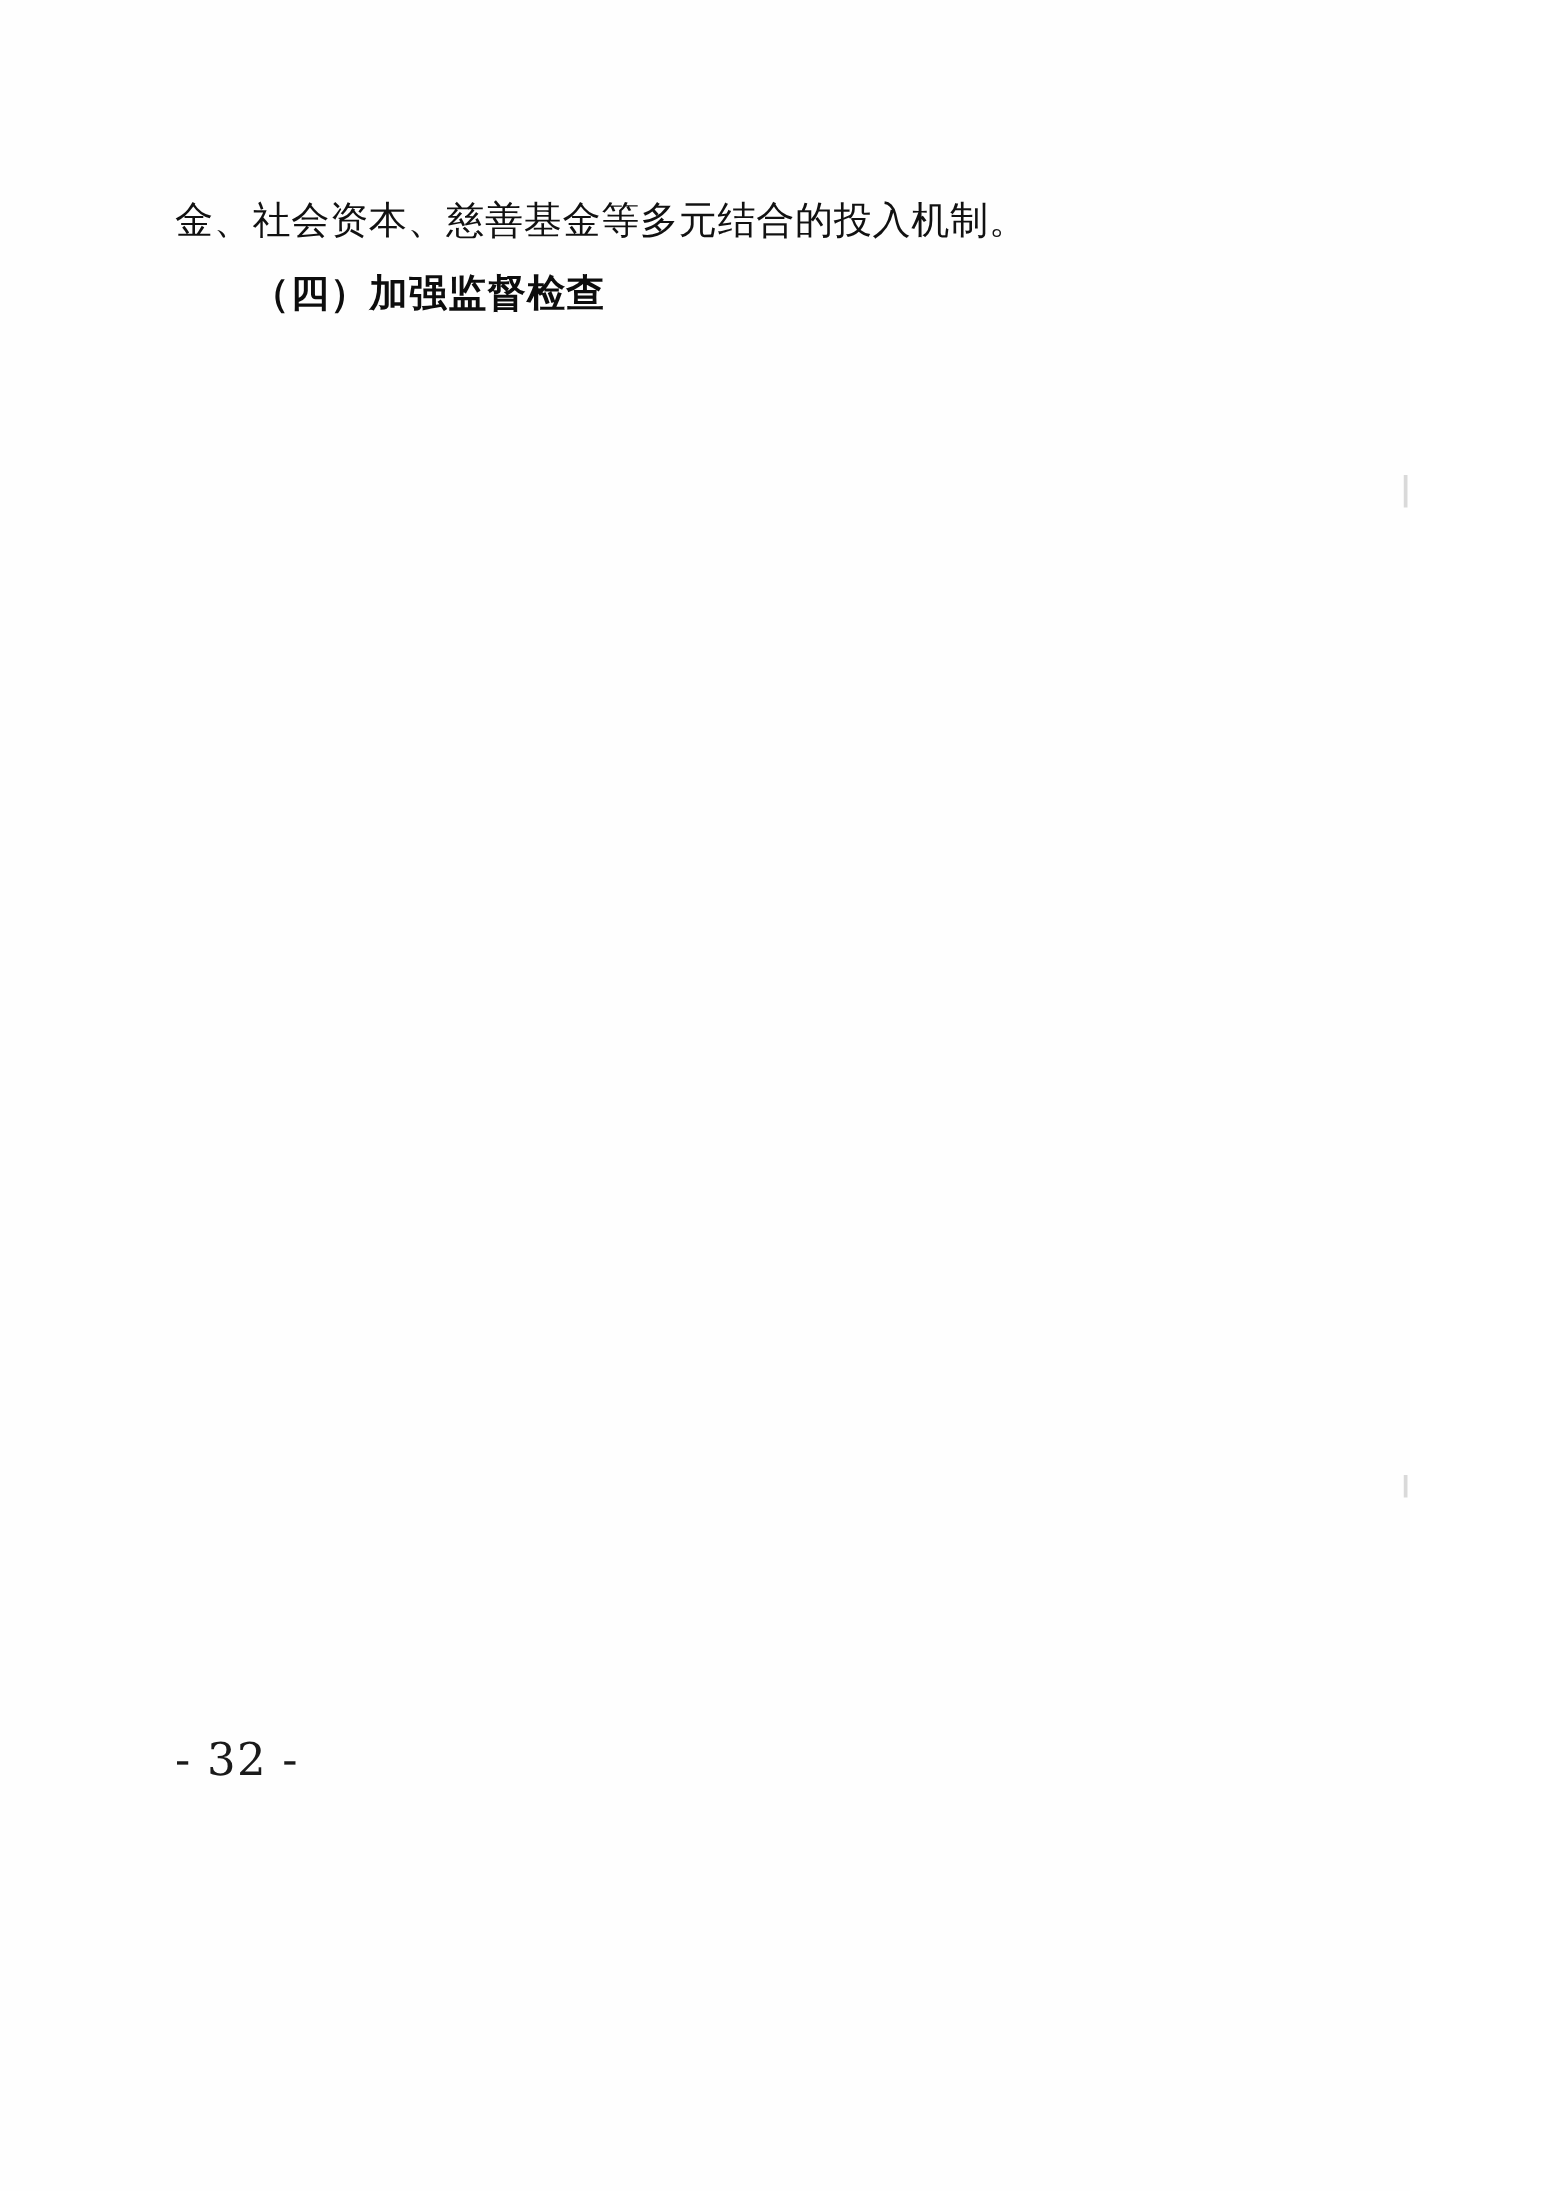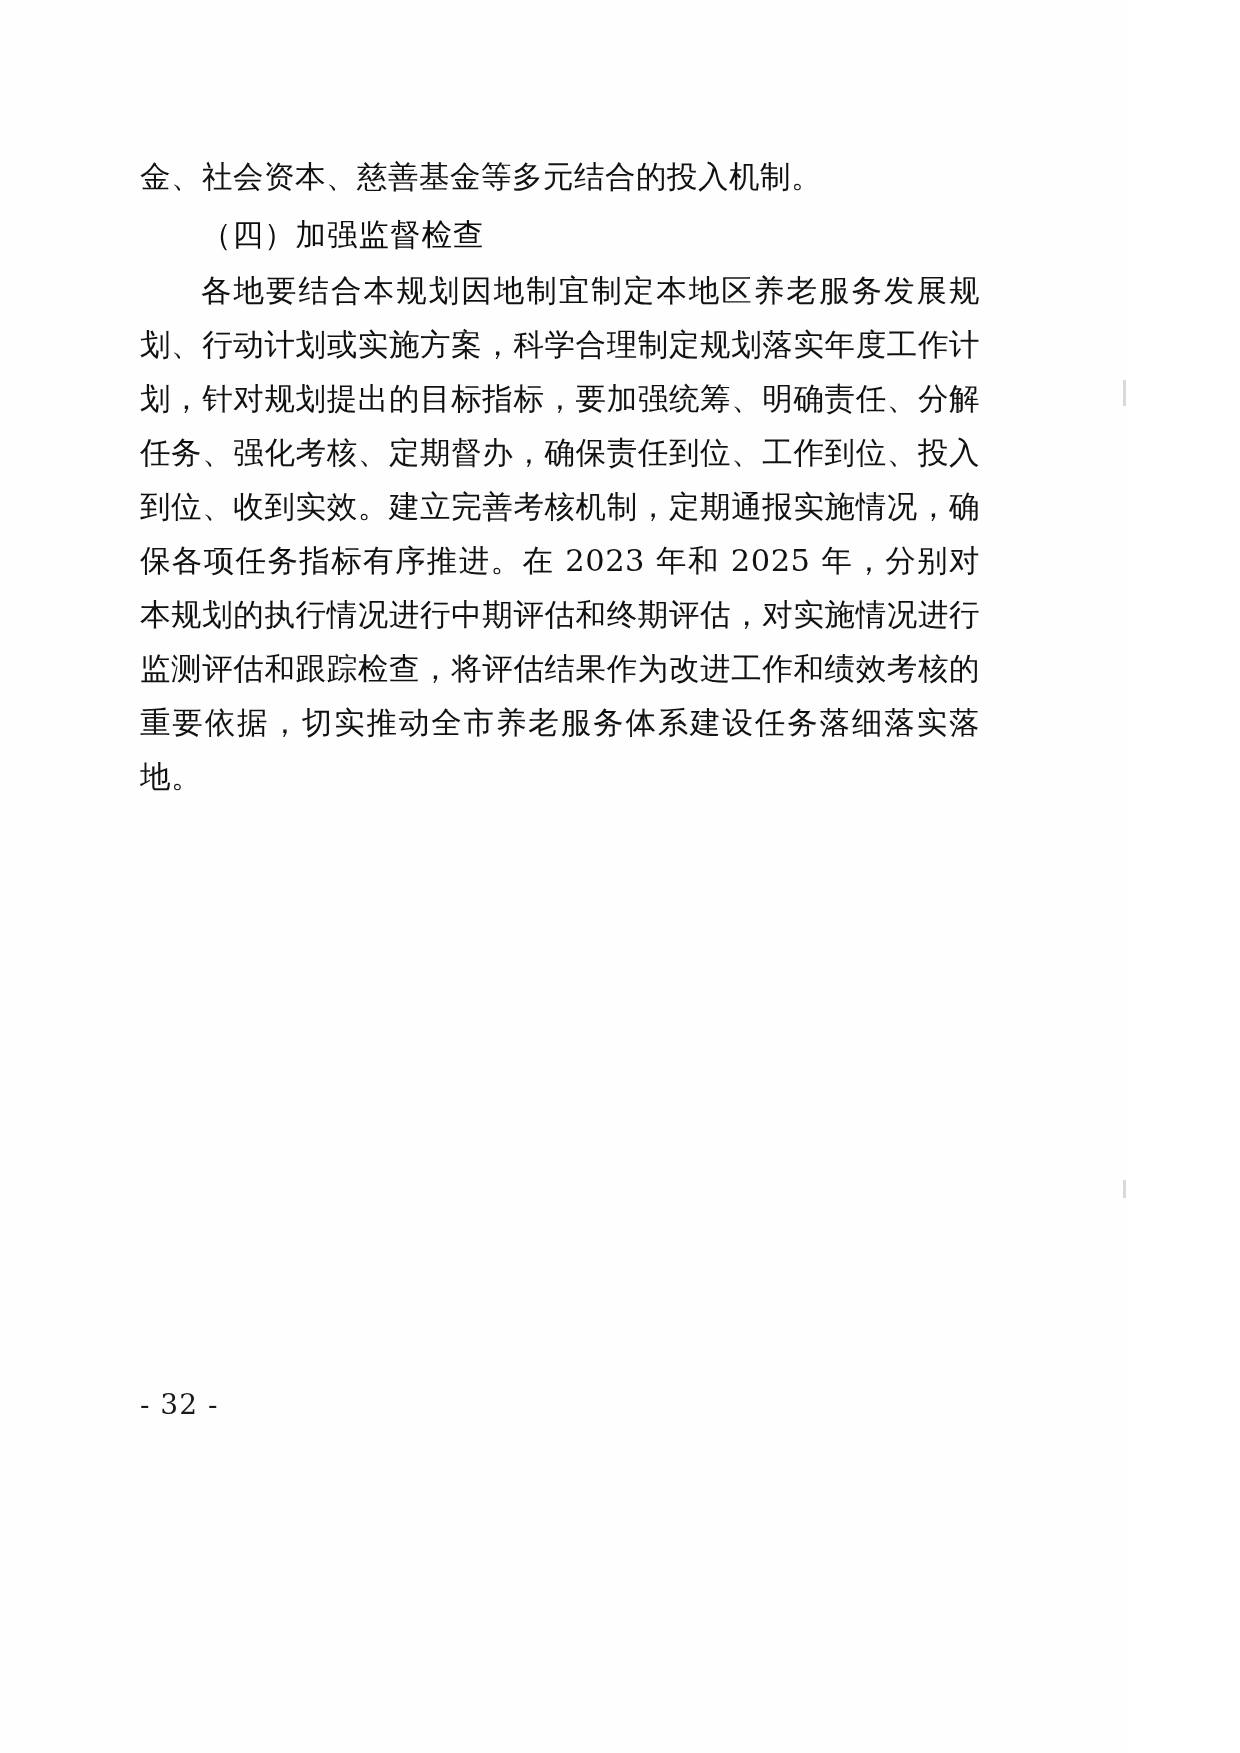--- a/index.html
+++ b/index.html
@@ -38,31 +38,31 @@
     margin: 0 0 0 0;
     color: #111;
     font-family: "DejaVu Serif", "Liberation Serif", serif;
   }
   .para.indent {
     text-indent: 61px;
   }
   .heading {
     font-size: 30.5px;
     line-height: 54px;
-    font-weight: normal;
+    font-weight: bold;
     text-indent: 61px;
     margin: 4px 0 2px 0;
     color: #0d0d0d;
     letter-spacing: 1px;
   }
   .page-number {
     position: absolute;
     left: 140px;
     top: 1388px;
-    font-size: 28px;
+    font-size: 36px;
     letter-spacing: 1px;
     color: #1a1a1a;
     font-family: "DejaVu Serif", "Liberation Serif", serif;
   }
   .edge-mark {
     position: absolute;
     background: #d9d9d9;
   }
   .edge-mark.right-top {
     right: 2px;
@@ -84,21 +84,20 @@
 
   <div class="edge-mark right-top"></div>
   <div class="edge-mark right-mid"></div>
 
   <div class="content">
 
     <p class="para">金、社会资本、慈善基金等多元结合的投入机制。</p>
 
     <h2 class="heading">（四）加强监督检查</h2>
 
-    <p class="para indent">各地要结合本规划因地制宜制定本地区养老服务发展规划、行动计划或实施方案，科学合理制定规划落实年度工作计划，针对规划提出的目标指标，要加强统筹、明确责任、分解任务、强化考核、定期督办，确保责任到位、工作到位、投入到位、收到实效。建立完善考核机制，定期通报实施情况，确保各项任务指标有序推进。在 2023 年和 2025 年，分别对本规划的执行情况进行中期评估和终期评估，对实施情况进行监测评估和跟踪检查，将评估结果作为改进工作和绩效考核的重要依据，切实推动全市养老服务体系建设任务落细落实落地。</p>
 
 
 
   </div>
 
   <div class="page-number">- 32 -</div>
 
 </div>
 
 </body></html>

